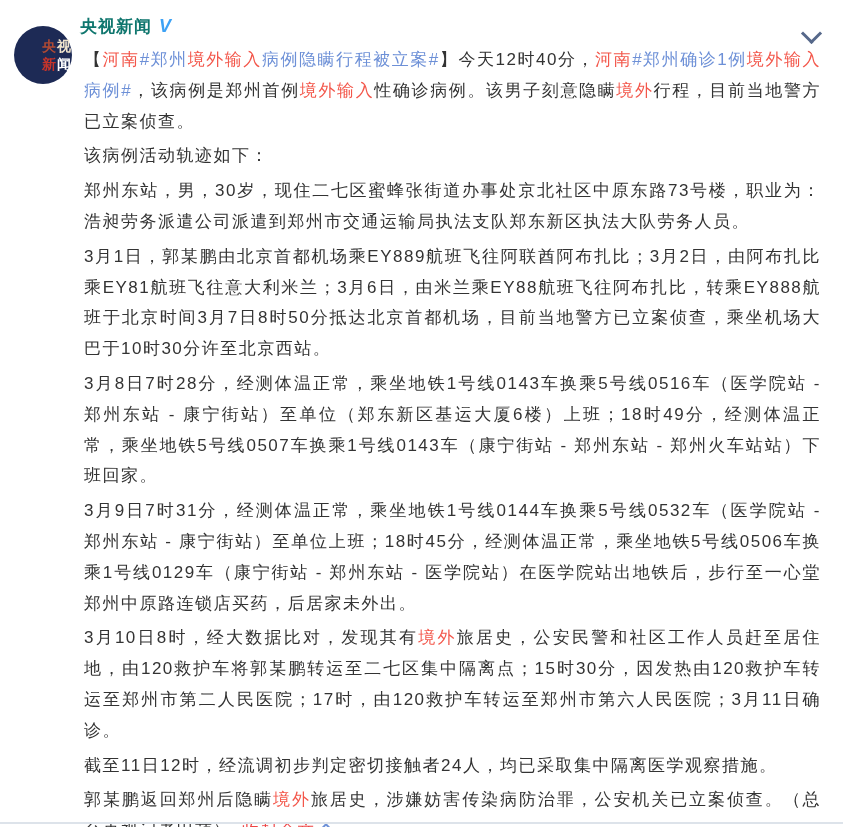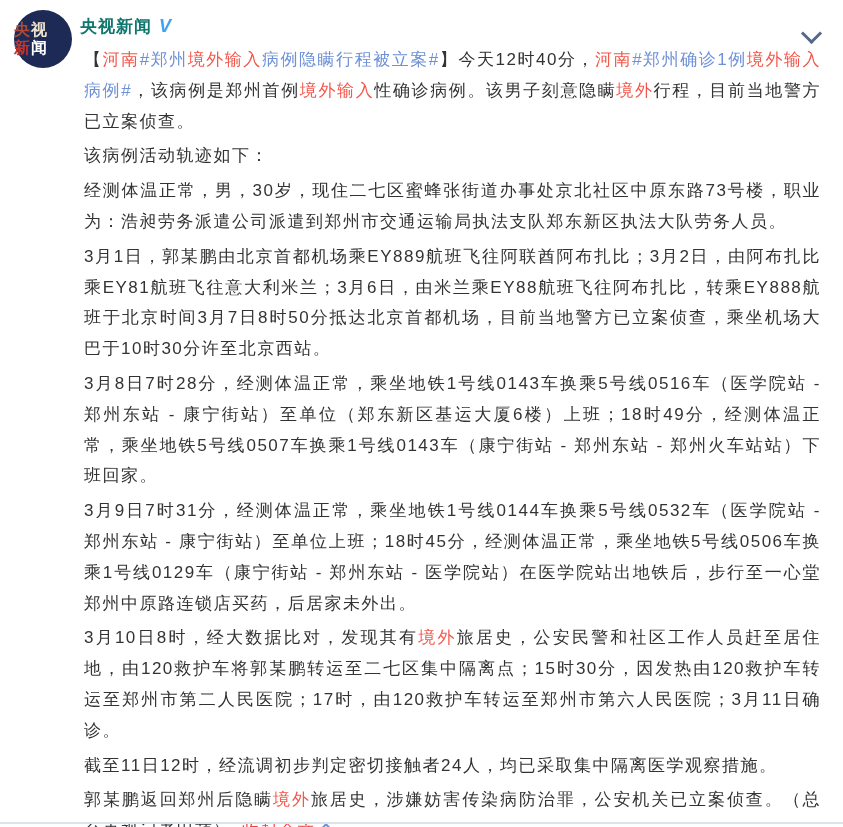--- a/index.html
+++ b/index.html
@@ -17,31 +17,31 @@
   .post {
     position: relative;
     box-sizing: border-box;
     height: 100%;
     padding: 13px 18px 0 80px;
   }
   
   .avatar {
     position: absolute;
     left: 14px;
-    top: 10px;
+    top: 26px;
     width: 58px;
     height: 58px;
     border-radius: 50%;
     background: #1d2a55;
     display: flex;
     flex-direction: column;
-    align-items: flex-start;
+    align-items: flex-end;
     justify-content: center;
     font-weight: bold;
-    font-size: 16px;
+    font-size: 14px;
     line-height: 18px;
     letter-spacing: 1px;
     cursor: pointer;
     user-select: none;
   }
   .av-red   { color: #b04a33; }
   .av-cream { color: #efe3cc; }
   .av-red2  { color: #c5342b; }
   .av-white { color: #ffffff; }
   
@@ -129,21 +129,21 @@
   <div class="header-row">
     <span class="author">央视新闻</span>
     <span class="v-badge">V</span>
   </div>
 
   <span class="chevron-down"></span>
 
   <div class="body">
       <div class="para"><span class="seg-n">【</span><span class="seg-r">河南</span><span class="seg-b">#郑州</span><span class="seg-r">境外输入</span><span class="seg-b">病例隐瞒行程被立案#</span><span class="seg-n">】今天12时40分，</span><span class="seg-r">河南</span><span class="seg-b">#郑州确诊1例</span><span class="seg-r">境外输入</span><span class="seg-b">病例#</span><span class="seg-n">，该病例是郑州首例</span><span class="seg-r">境外输入</span><span class="seg-n">性确诊病例。该男子刻意隐瞒</span><span class="seg-r">境外</span><span class="seg-n">行程，目前当地警方已立案侦查。</span></div>
       <div class="para"><span class="seg-n">该病例活动轨迹如下：</span></div>
-      <div class="para"><span class="seg-n">经测体温正常，男，30岁，现住二七区蜜蜂张街道办事处京北社区中原东路73号楼，职业为：浩昶劳务派遣公司派遣到郑州市交通运输局执法支队郑东新区执法大队劳务人员。</span></div>
+      <div class="para"><span class="seg-n">郑州东站，男，30岁，现住二七区蜜蜂张街道办事处京北社区中原东路73号楼，职业为：浩昶劳务派遣公司派遣到郑州市交通运输局执法支队郑东新区执法大队劳务人员。</span></div>
       <div class="para"><span class="seg-n">3月1日，郭某鹏由北京首都机场乘EY889航班飞往阿联酋阿布扎比；3月2日，由阿布扎比乘EY81航班飞往意大利米兰；3月6日，由米兰乘EY88航班飞往阿布扎比，转乘EY888航班于北京时间3月7日8时50分抵达北京首都机场，目前当地警方已立案侦查，乘坐机场大巴于10时30分许至北京西站。</span></div>
       <div class="para"><span class="seg-n">3月8日7时28分，经测体温正常，乘坐地铁1号线0143车换乘5号线0516车（医学院站 - 郑州东站 - 康宁街站）至单位（郑东新区基运大厦6楼）上班；18时49分，经测体温正常，乘坐地铁5号线0507车换乘1号线0143车（康宁街站 - 郑州东站 - 郑州火车站站）下班回家。</span></div>
       <div class="para"><span class="seg-n">3月9日7时31分，经测体温正常，乘坐地铁1号线0144车换乘5号线0532车（医学院站 - 郑州东站 - 康宁街站）至单位上班；18时45分，经测体温正常，乘坐地铁5号线0506车换乘1号线0129车（康宁街站 - 郑州东站 - 医学院站）在医学院站出地铁后，步行至一心堂郑州中原路连锁店买药，后居家未外出。</span></div>
       <div class="para"><span class="seg-n">3月10日8时，经大数据比对，发现其有</span><span class="seg-r">境外</span><span class="seg-n">旅居史，公安民警和社区工作人员赶至居住地，由120救护车将郭某鹏转运至二七区集中隔离点；15时30分，因发热由120救护车转运至郑州市第二人民医院；17时，由120救护车转运至郑州市第六人民医院；3月11日确诊。</span></div>
       <div class="para"><span class="seg-n">截至11日12时，经流调初步判定密切接触者24人，均已采取集中隔离医学观察措施。</span></div>
       <div class="para"><span class="seg-n">郭某鹏返回郑州后隐瞒</span><span class="seg-r">境外</span><span class="seg-n">旅居史，涉嫌妨害传染病防治罪，公安机关已立案侦查。（总台央视记者田萌）</span><span class="seg-link">收起全文<i class="chev-up"></i></span></div>
     </div>
 
 </div>
 

